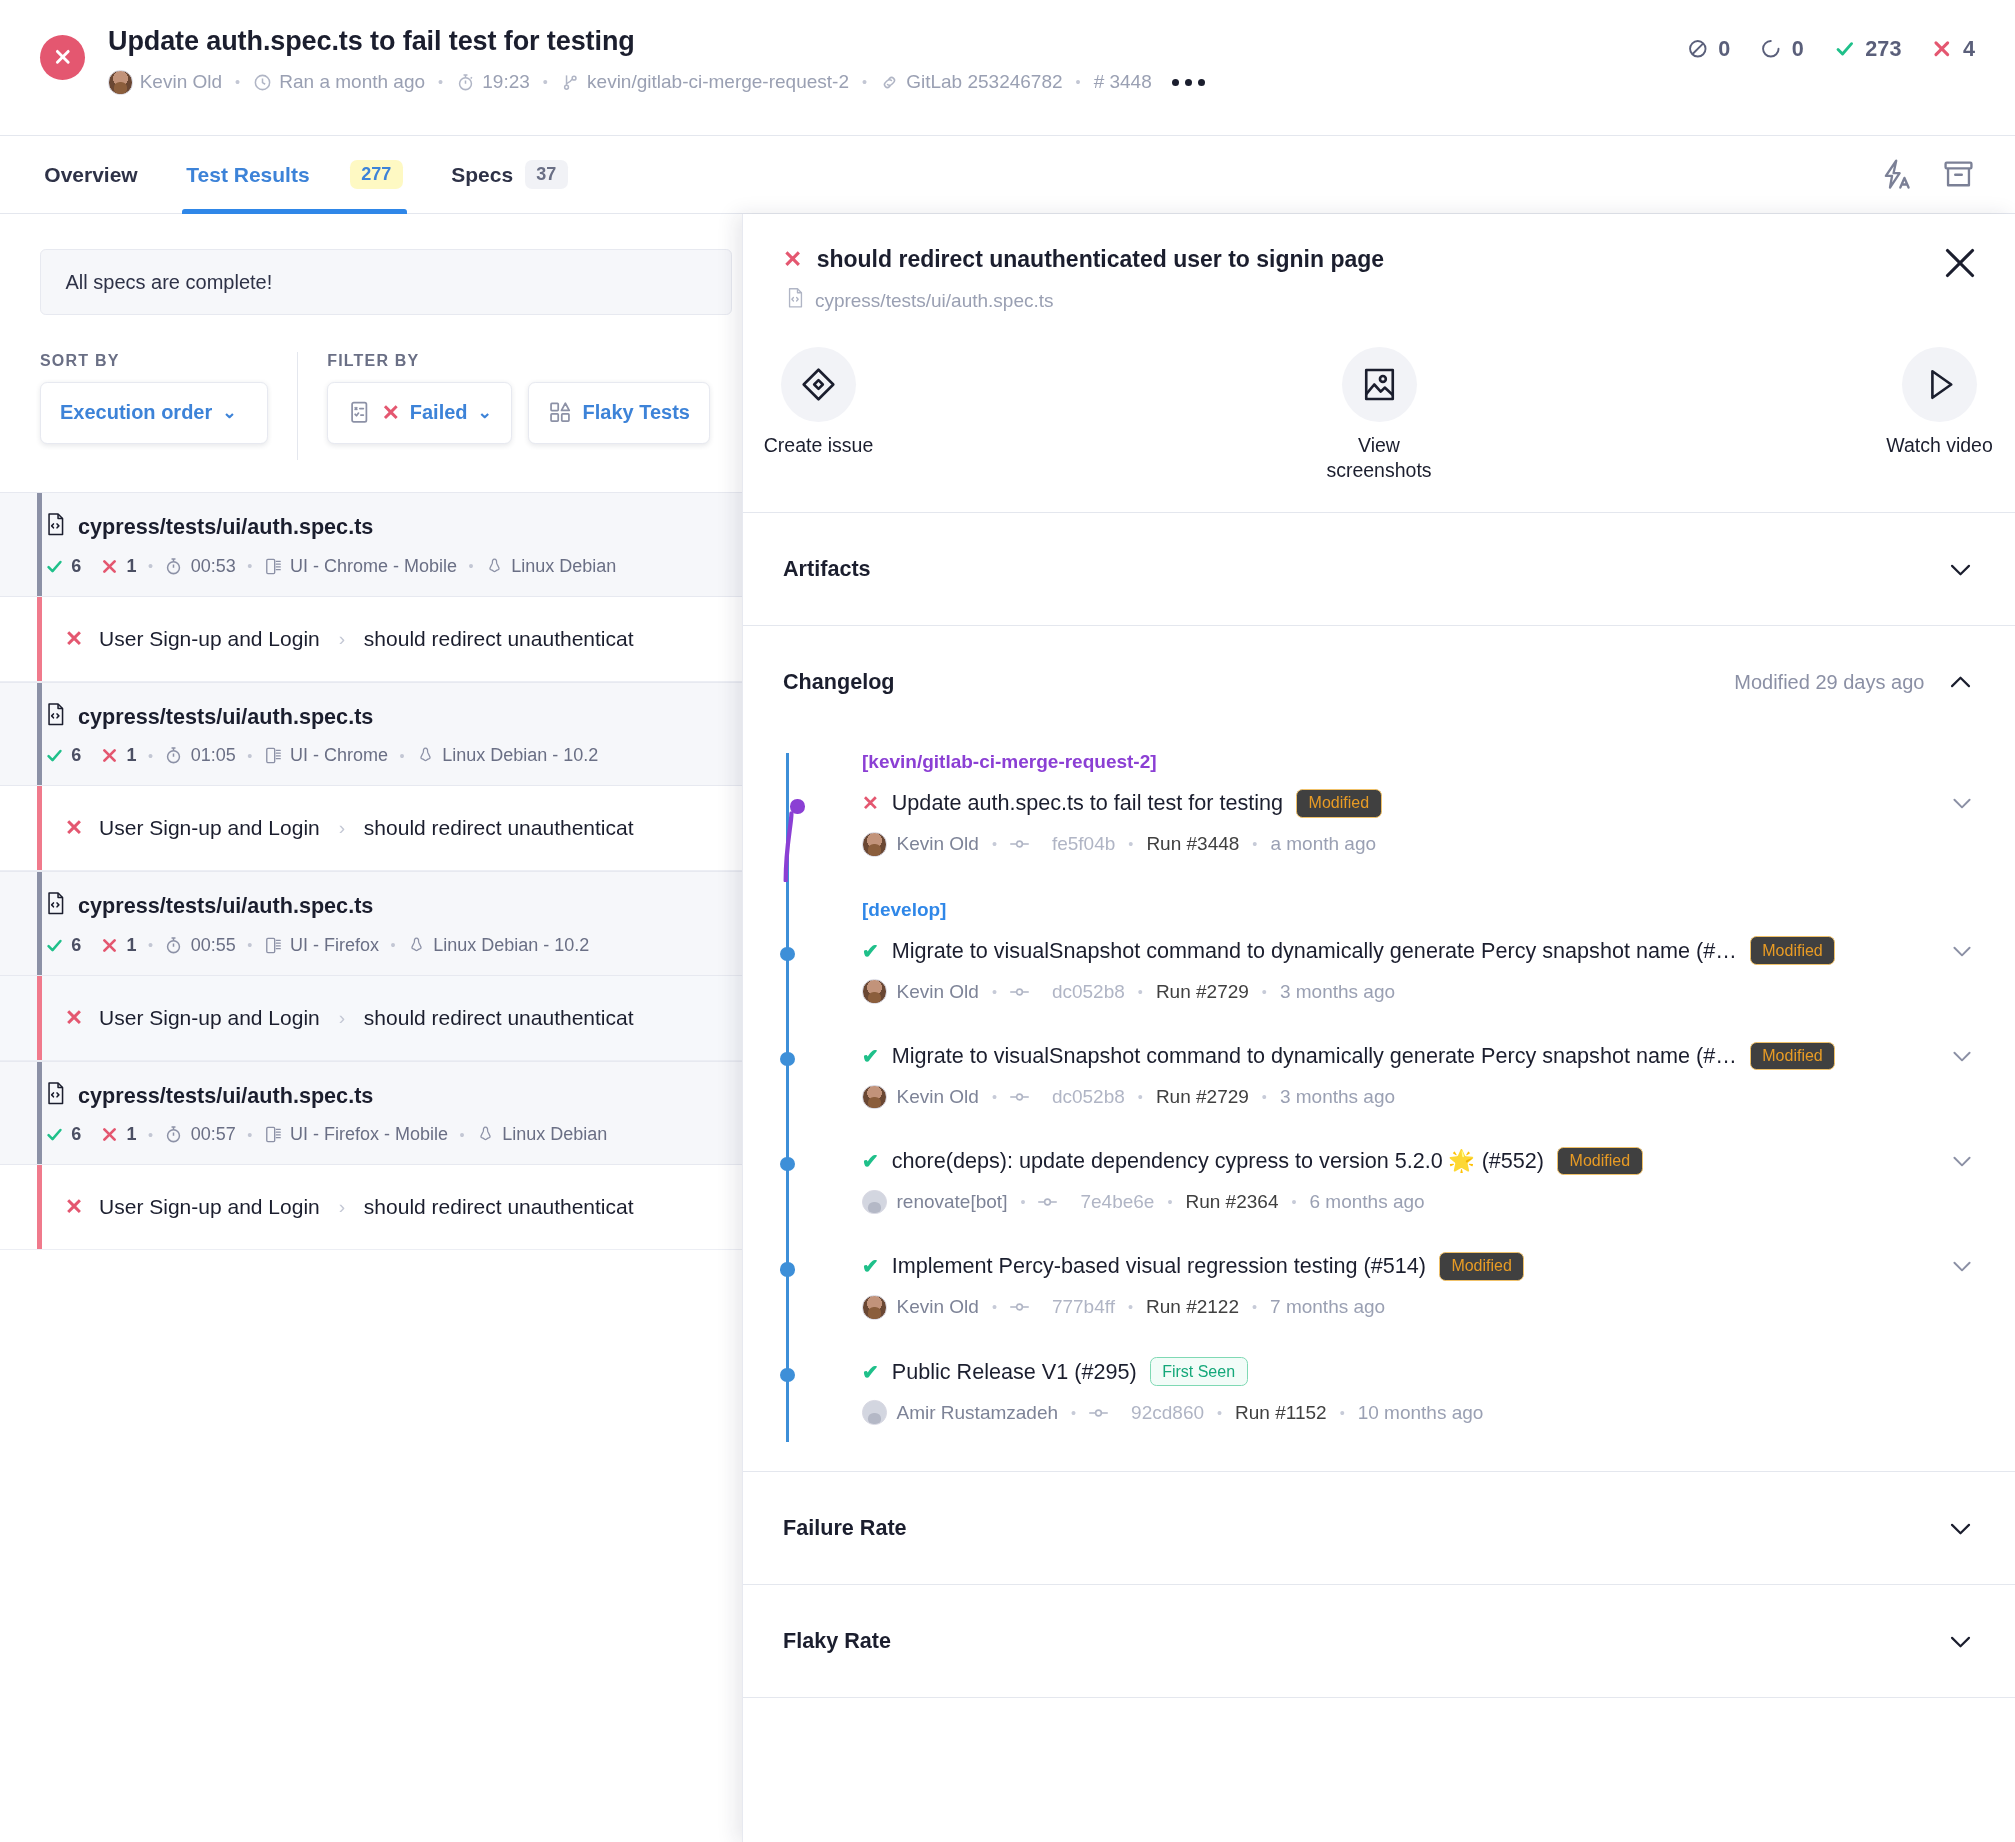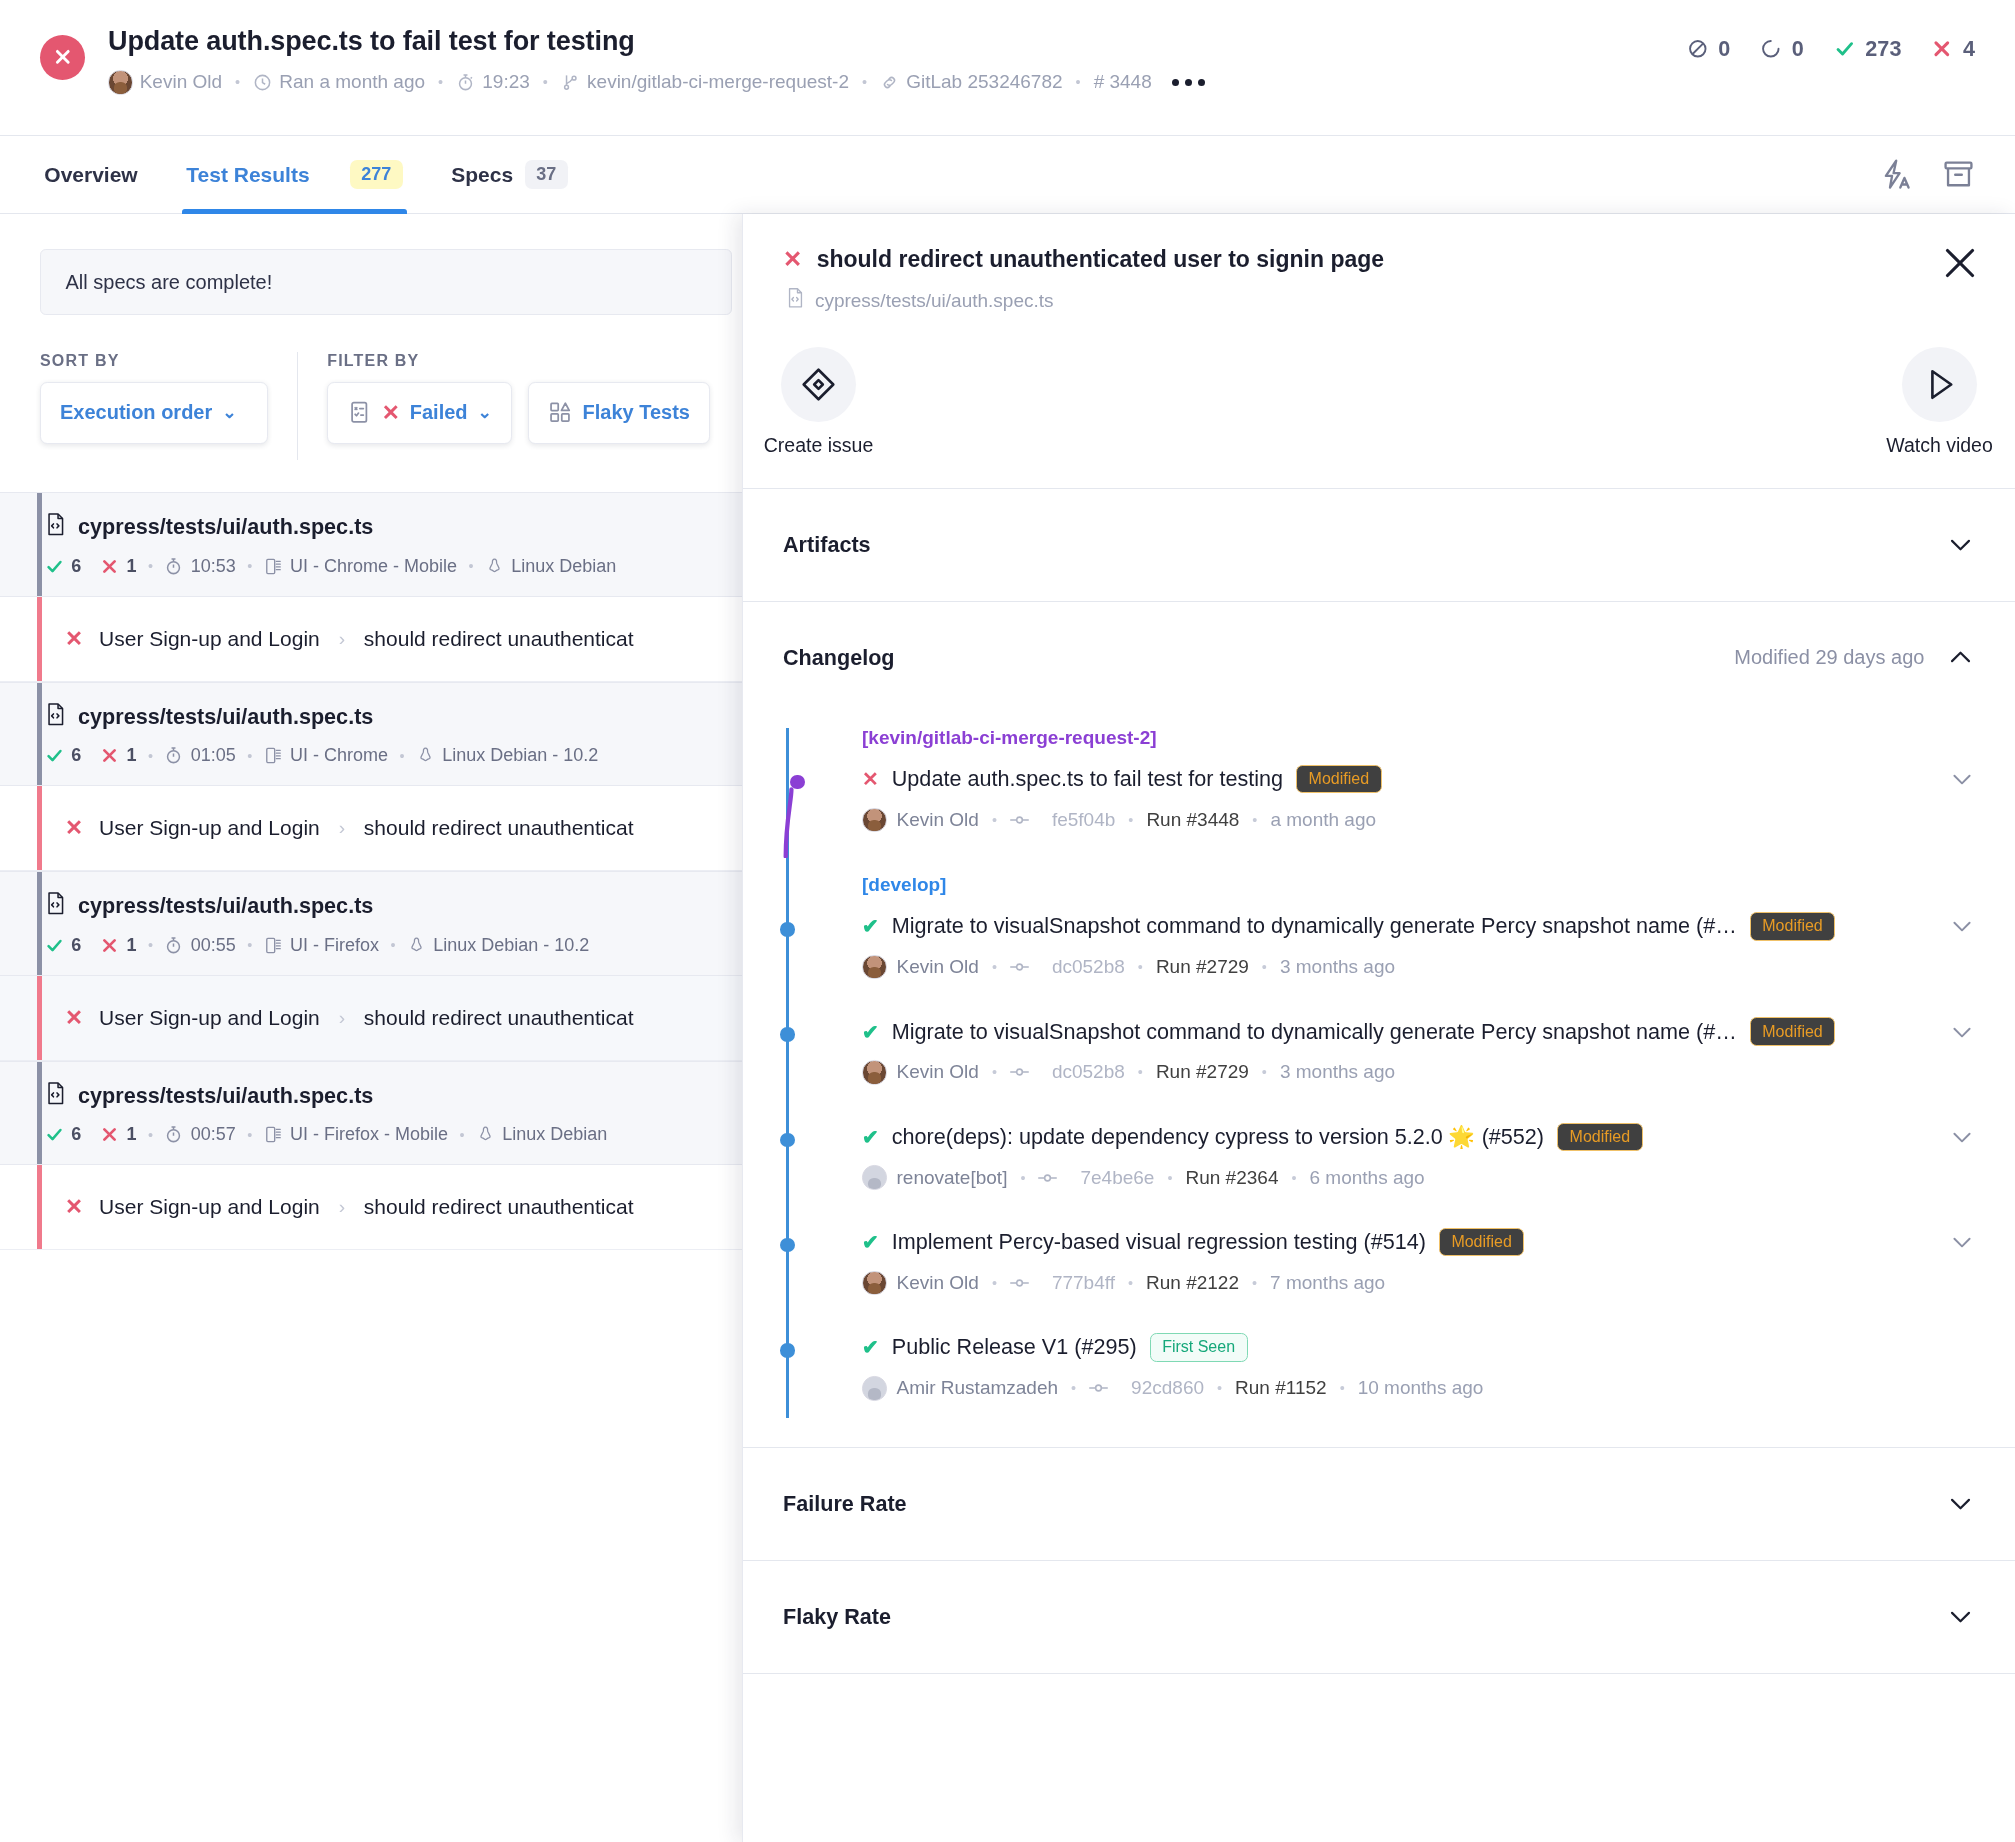--- a/index.html
+++ b/index.html
@@ -465,21 +465,21 @@
                   <line x1="18.5" y1="5.5" x2="5.5" y2="18.5"></line>
                 </svg>
               <span class="num">1</span>
             </span>
             <span class="sep">•</span>
             <span class="sgrp">
               <svg viewBox="0 0 24 24" fill="none" stroke="#8c91a6" stroke-width="1.9">
                   <circle cx="12" cy="13.5" r="7.5"></circle>
                   <path d="M12 9.5v4M9.5 2.5h5M12 2.5v3.5"></path>
                 </svg>
-              <span>10:53</span>
+              <span>00:53</span>
             </span>
             <span class="sep">•</span>
             <span class="sgrp">
               <svg viewBox="0 0 24 24" fill="none" stroke="#8c91a6" stroke-width="1.7">
                   <rect x="3.5" y="3" width="10" height="18" rx="1.4"></rect>
                   <path d="M15.5 5.5h5M15.5 9h5M15.5 12.5h5M15.5 16h5" stroke-linecap="round"></path>
                 </svg>
               <span>UI - Chrome - Mobile</span>
             </span>
             <span class="sep">•</span>
@@ -709,20 +709,30 @@
 
     <div class="rp-actions">
       <div class="act">
         <div class="circle">
           <svg viewBox="0 0 24 24" fill="none" stroke="#1b1e2e" stroke-width="1.7" stroke-linejoin="round">
             <path d="M12 2.4L21.6 12 12 21.6 2.4 12z"></path>
               <path d="M12 9.2l2.8 2.8-2.8 2.8L9.2 12z"></path>
           </svg>
         </div>
         <div class="lbl">Create issue</div>
+      </div>
+      <div class="act">
+        <div class="circle">
+          <svg viewBox="0 0 24 24" fill="none" stroke="#1b1e2e" stroke-width="1.7" stroke-linejoin="round">
+            <rect x="3.4" y="2.6" width="17.2" height="18.8"></rect>
+            <circle cx="14.2" cy="8.4" r="1.9"></circle>
+            <path d="M3.4 18.2l5.2-6.2 4.2 4.6 2.6-2.6 5.2 4.8"></path>
+          </svg>
+        </div>
+        <div class="lbl">View screenshots</div>
       </div>
       <div class="act">
         <div class="circle">
           <svg viewBox="0 0 24 24" fill="none" stroke="#1b1e2e" stroke-width="1.7" stroke-linejoin="round">
             <path d="M7.4 3.4l12.2 8.6-12.2 8.6z"></path>
           </svg>
         </div>
         <div class="lbl">Watch video</div>
       </div>
     </div>

